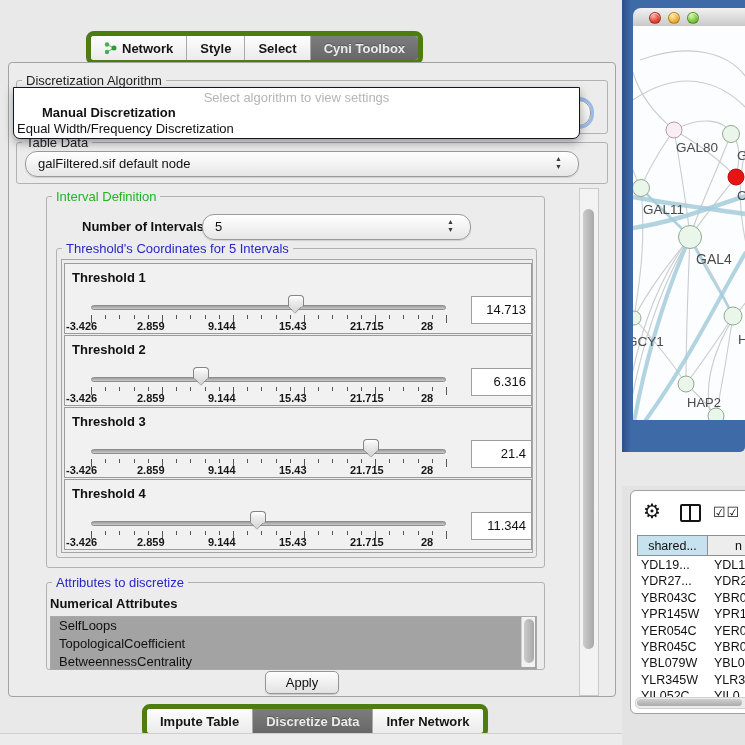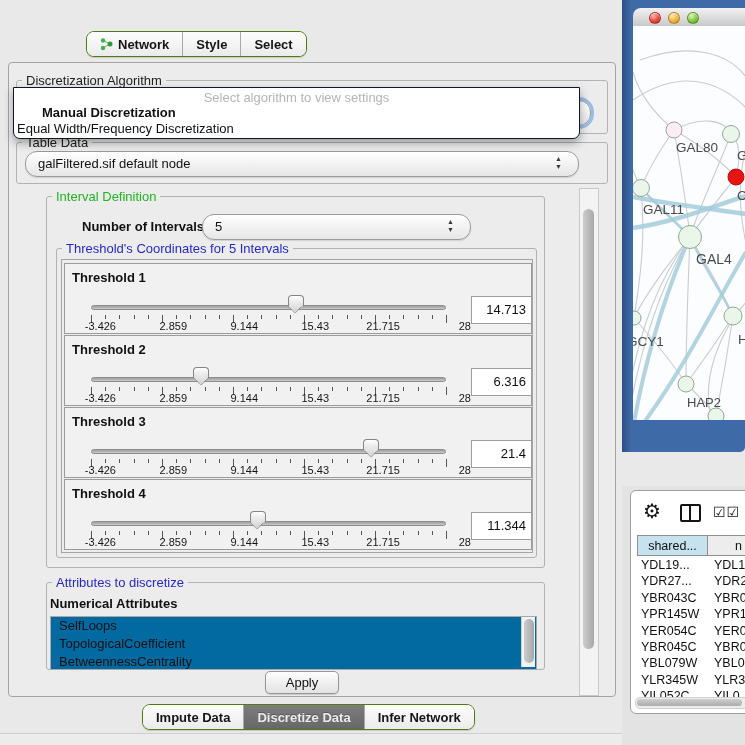--- a/index.html
+++ b/index.html
@@ -4,21 +4,21 @@
 <style>
   html,body{margin:0;padding:0;}
   #stage{position:relative;width:745px;height:745px;background:#e9e9e9;overflow:hidden;
          font-family:"Liberation Sans",sans-serif;color:#111;-webkit-font-smoothing:antialiased;}
   .abs{position:absolute;}
   
   #titlebar{left:0;top:0;width:622px;height:27px;background:linear-gradient(#ededed,#e0e0e0);border-bottom:1px solid #c6c6c6;}
   #title-text{left:10px;top:0;height:27px;line-height:27px;font-size:13px;color:#1a1a1a;}
   #float-btn{left:564px;top:9px;width:9px;height:9px;border:1.5px solid #1a1a1a;background:transparent;}
   #close-btn{left:588px;top:4px;font-size:14px;font-weight:bold;color:#111;}
-  .tabgroup{display:flex;border:1px solid #4d7c0f;border-radius:8px;overflow:hidden;background:#fff;
+  .tabgroup{display:flex;border:5px solid #4d7c0f;border-radius:8px;overflow:hidden;background:#fff;
             box-shadow:0 1px 1px rgba(0,0,0,.15);}
   .tabseg{display:flex;align-items:center;gap:5px;padding:0 13px;height:24px;font-size:13px;font-weight:bold;
           background:linear-gradient(#fdfdfd,#ebebeb);border-right:1px solid #a9a9a9;white-space:nowrap;color:#151515;}
   .tabseg:last-child{border-right:none;}
   .tabseg.sel{background:linear-gradient(#7d7d7d,#676767);color:#ececec;text-shadow:0 -1px 0 rgba(0,0,0,.25);}
   #top-tabs{left:86px;top:31px;}
   #bottom-tabs{left:142px;top:704px;}
   #bottom-strip-line{left:0;top:733px;width:622px;height:12px;background:#ececec;border-top:1px solid #cfcfcf;}
   #main-panel{left:8px;top:62px;width:606px;height:633px;border:1px solid #a3a3a3;border-radius:4px;background:#ececec;}
   .groupbox{border:1px solid #b2b2b2;border-radius:3px;}
@@ -36,25 +36,25 @@
   
   .thr-row{position:absolute;left:64px;width:466px;height:69px;border:1px solid #9b9b9b;background:#f1f1f1;}
   .thr-label{position:absolute;left:7px;top:6px;font-size:13px;font-weight:bold;}
   .thr-track{position:absolute;left:26px;top:41px;width:355px;height:5px;border-radius:3px;
              background:linear-gradient(#9c9c9c,#cacaca);border:1px solid #8e8e8e;box-sizing:border-box;}
   .thr-thumb{position:absolute;top:31px;width:14px;height:11px;border:1px solid #858585;border-bottom:none;
              border-radius:4px 4px 2px 2px;background:linear-gradient(#ffffff,#dadada);z-index:2;}
   .thr-thumb:after{content:"";position:absolute;left:1.6px;top:6px;width:9px;height:9px;transform:rotate(45deg);
              border:1px solid #858585;border-top:none;border-left:none;background:linear-gradient(135deg,#f2f2f2,#d2d2d2);border-radius:1px;}
   .tick{position:absolute;width:1px;background:#555;}
-  .ticklabel{position:absolute;top:56px;width:50px;margin-left:-25px;text-align:right;font-size:11px;font-weight:normal;color:#161616;}
+  .ticklabel{position:absolute;top:56px;width:50px;margin-left:-25px;text-align:left;font-size:11px;font-weight:bold;color:#161616;}
   .thr-value{position:absolute;left:406px;top:32px;width:54px;height:26px;background:#fff;border:1px solid #9e9e9e;
              font-size:13px;line-height:26px;text-align:right;padding-right:5px;box-sizing:content-box;}
   
-  #attr-list{left:50px;top:616px;width:485px;height:52px;background:#0369a1;border:1px solid #a8a8a8;overflow:hidden;}
+  #attr-list{left:50px;top:616px;width:485px;height:52px;background:#a3a3a3;border:1px solid #a8a8a8;overflow:hidden;}
   .attr-item{font-size:13px;line-height:18px;padding-left:8px;white-space:nowrap;}
   .vscroll{position:absolute;background:#f2f2f2;border-left:1px solid #cfcfcf;}
   .vthumb{position:absolute;border-radius:6px;background:linear-gradient(90deg,#cccccc,#a8a8a8);}
   #apply-btn{left:265px;top:671px;width:72px;height:21px;border:1px solid #969696;border-radius:5px;
              background:linear-gradient(#fefefe,#e2e2e2);font-size:13px;text-align:center;line-height:21px;
              box-shadow:0 1px 1px rgba(0,0,0,.15);}
   
   #net-frame{left:622px;top:0;width:123px;height:452px;background:linear-gradient(90deg,#2c4f85 0px,#3e6aa7 9px);
              border-radius:0 0 5px 0;}
   #net-titlebar{left:633px;top:8px;width:112px;height:18px;border-radius:8px 0 0 0;
@@ -99,20 +99,23 @@
           <circle cx="3" cy="11" r="2.2" fill="#45b14d"></circle>
           <circle cx="10" cy="7" r="2.5" fill="#2f9c3c"></circle>
         </svg>
         <span>Network</span>
       </div>
       <div class="tabseg">
         <span>Style</span>
       </div>
       <div class="tabseg">
         <span>Select</span>
+      </div>
+      <div class="tabseg sel">
+        <span>Cyni Toolbox</span>
       </div>
     </div>
 
   <div class="abs" id="main-panel"></div>
 
   <div class="abs groupbox" style="left:16px;top:80px;width:590px;height:52px;"></div>
   <div class="grouplabel" style="left:22px;top:73px;color:#222;">Discretization Algorithm</div>
   <div class="combo" id="algo-combo">
       <div class="arrows">▲<br>▼</div>
     </div>
@@ -306,21 +309,21 @@
   </div>
 
   <div class="vscroll" style="left:579px;top:188px;width:18px;height:506px;border:1px solid #c9c9c9;background:#f3f3f3;">
     <div class="vthumb" style="left:2.5px;top:20px;width:11px;height:440px;"></div>
   </div>
 
   <div class="abs" id="apply-btn">Apply</div>
 
   <div class="abs tabgroup" id="bottom-tabs">
       <div class="tabseg">
-        <span>Impute Data</span>
+        <span>Impute Table</span>
       </div>
       <div class="tabseg sel">
         <span>Discretize Data</span>
       </div>
       <div class="tabseg">
         <span>Infer Network</span>
       </div>
     </div>
   <div class="abs" id="bottom-strip-line"></div>
 

